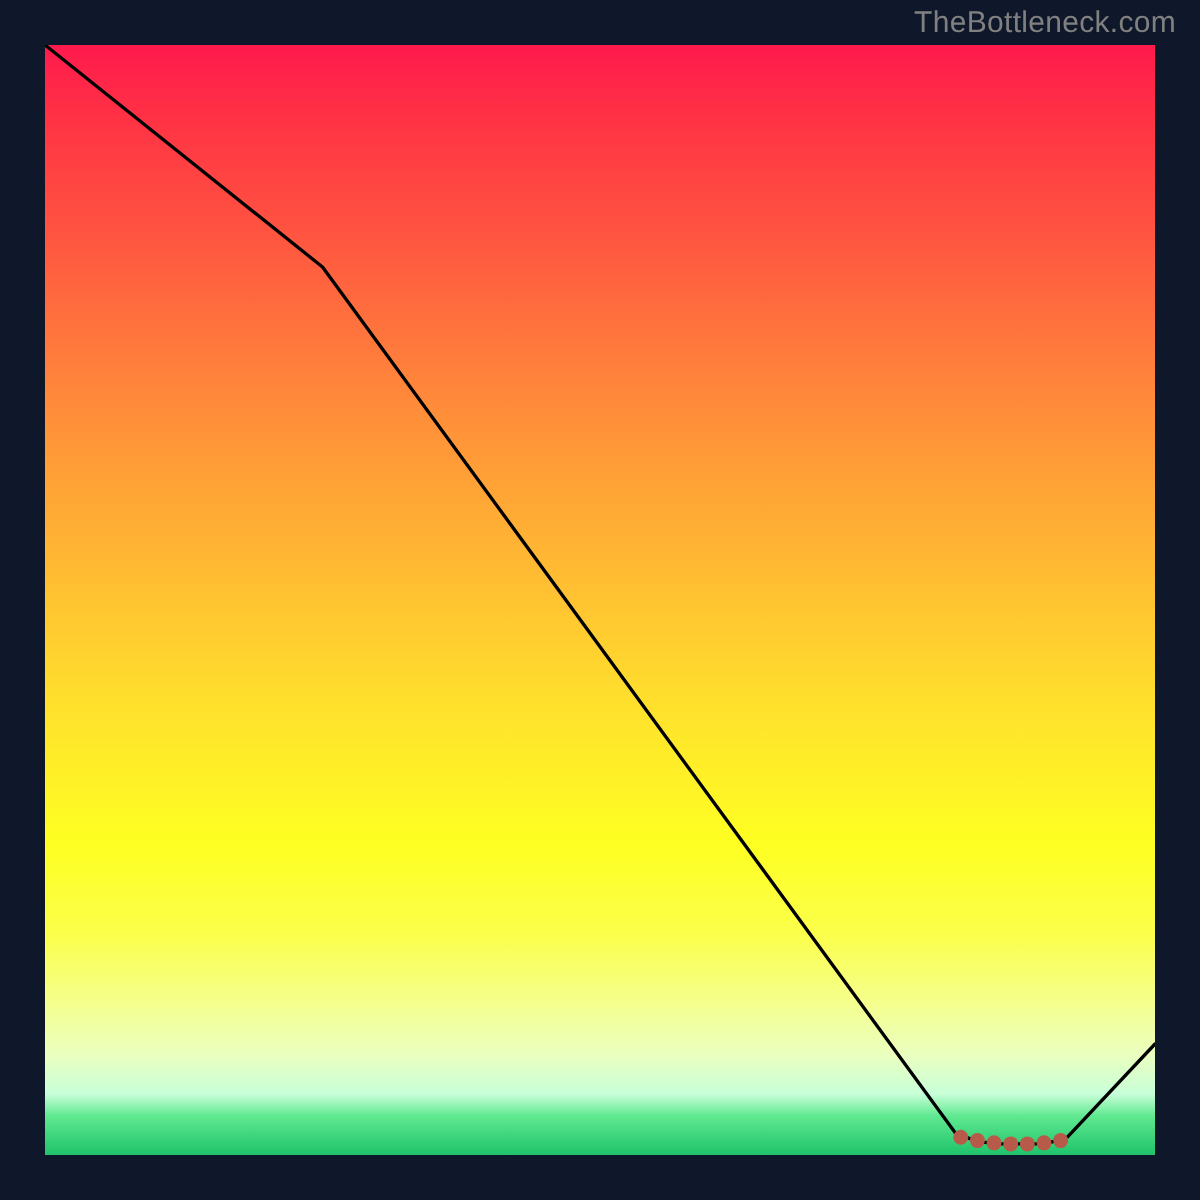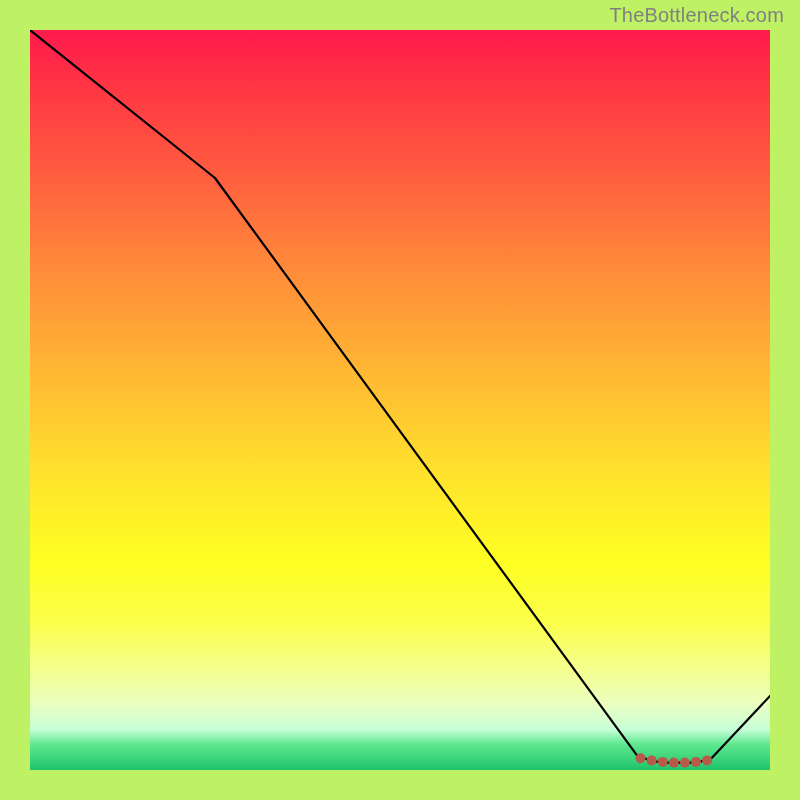--- a/index.html
+++ b/index.html
@@ -8,21 +8,21 @@
     background: #000;
     width: 800px;
     height: 800px;
     overflow: hidden;
     font-family: Arial, sans-serif;
   }
   .container {
     position: relative;
     width: 800px;
     height: 800px;
-    background: #bef264;
+    background: #0f172a;
   }
   .watermark {
     position: absolute;
     top: 4px;
     right: 16px;
     color: #808080;
     font-size: 20px;
     font-weight: 500;
     letter-spacing: 0.2px;
   }

